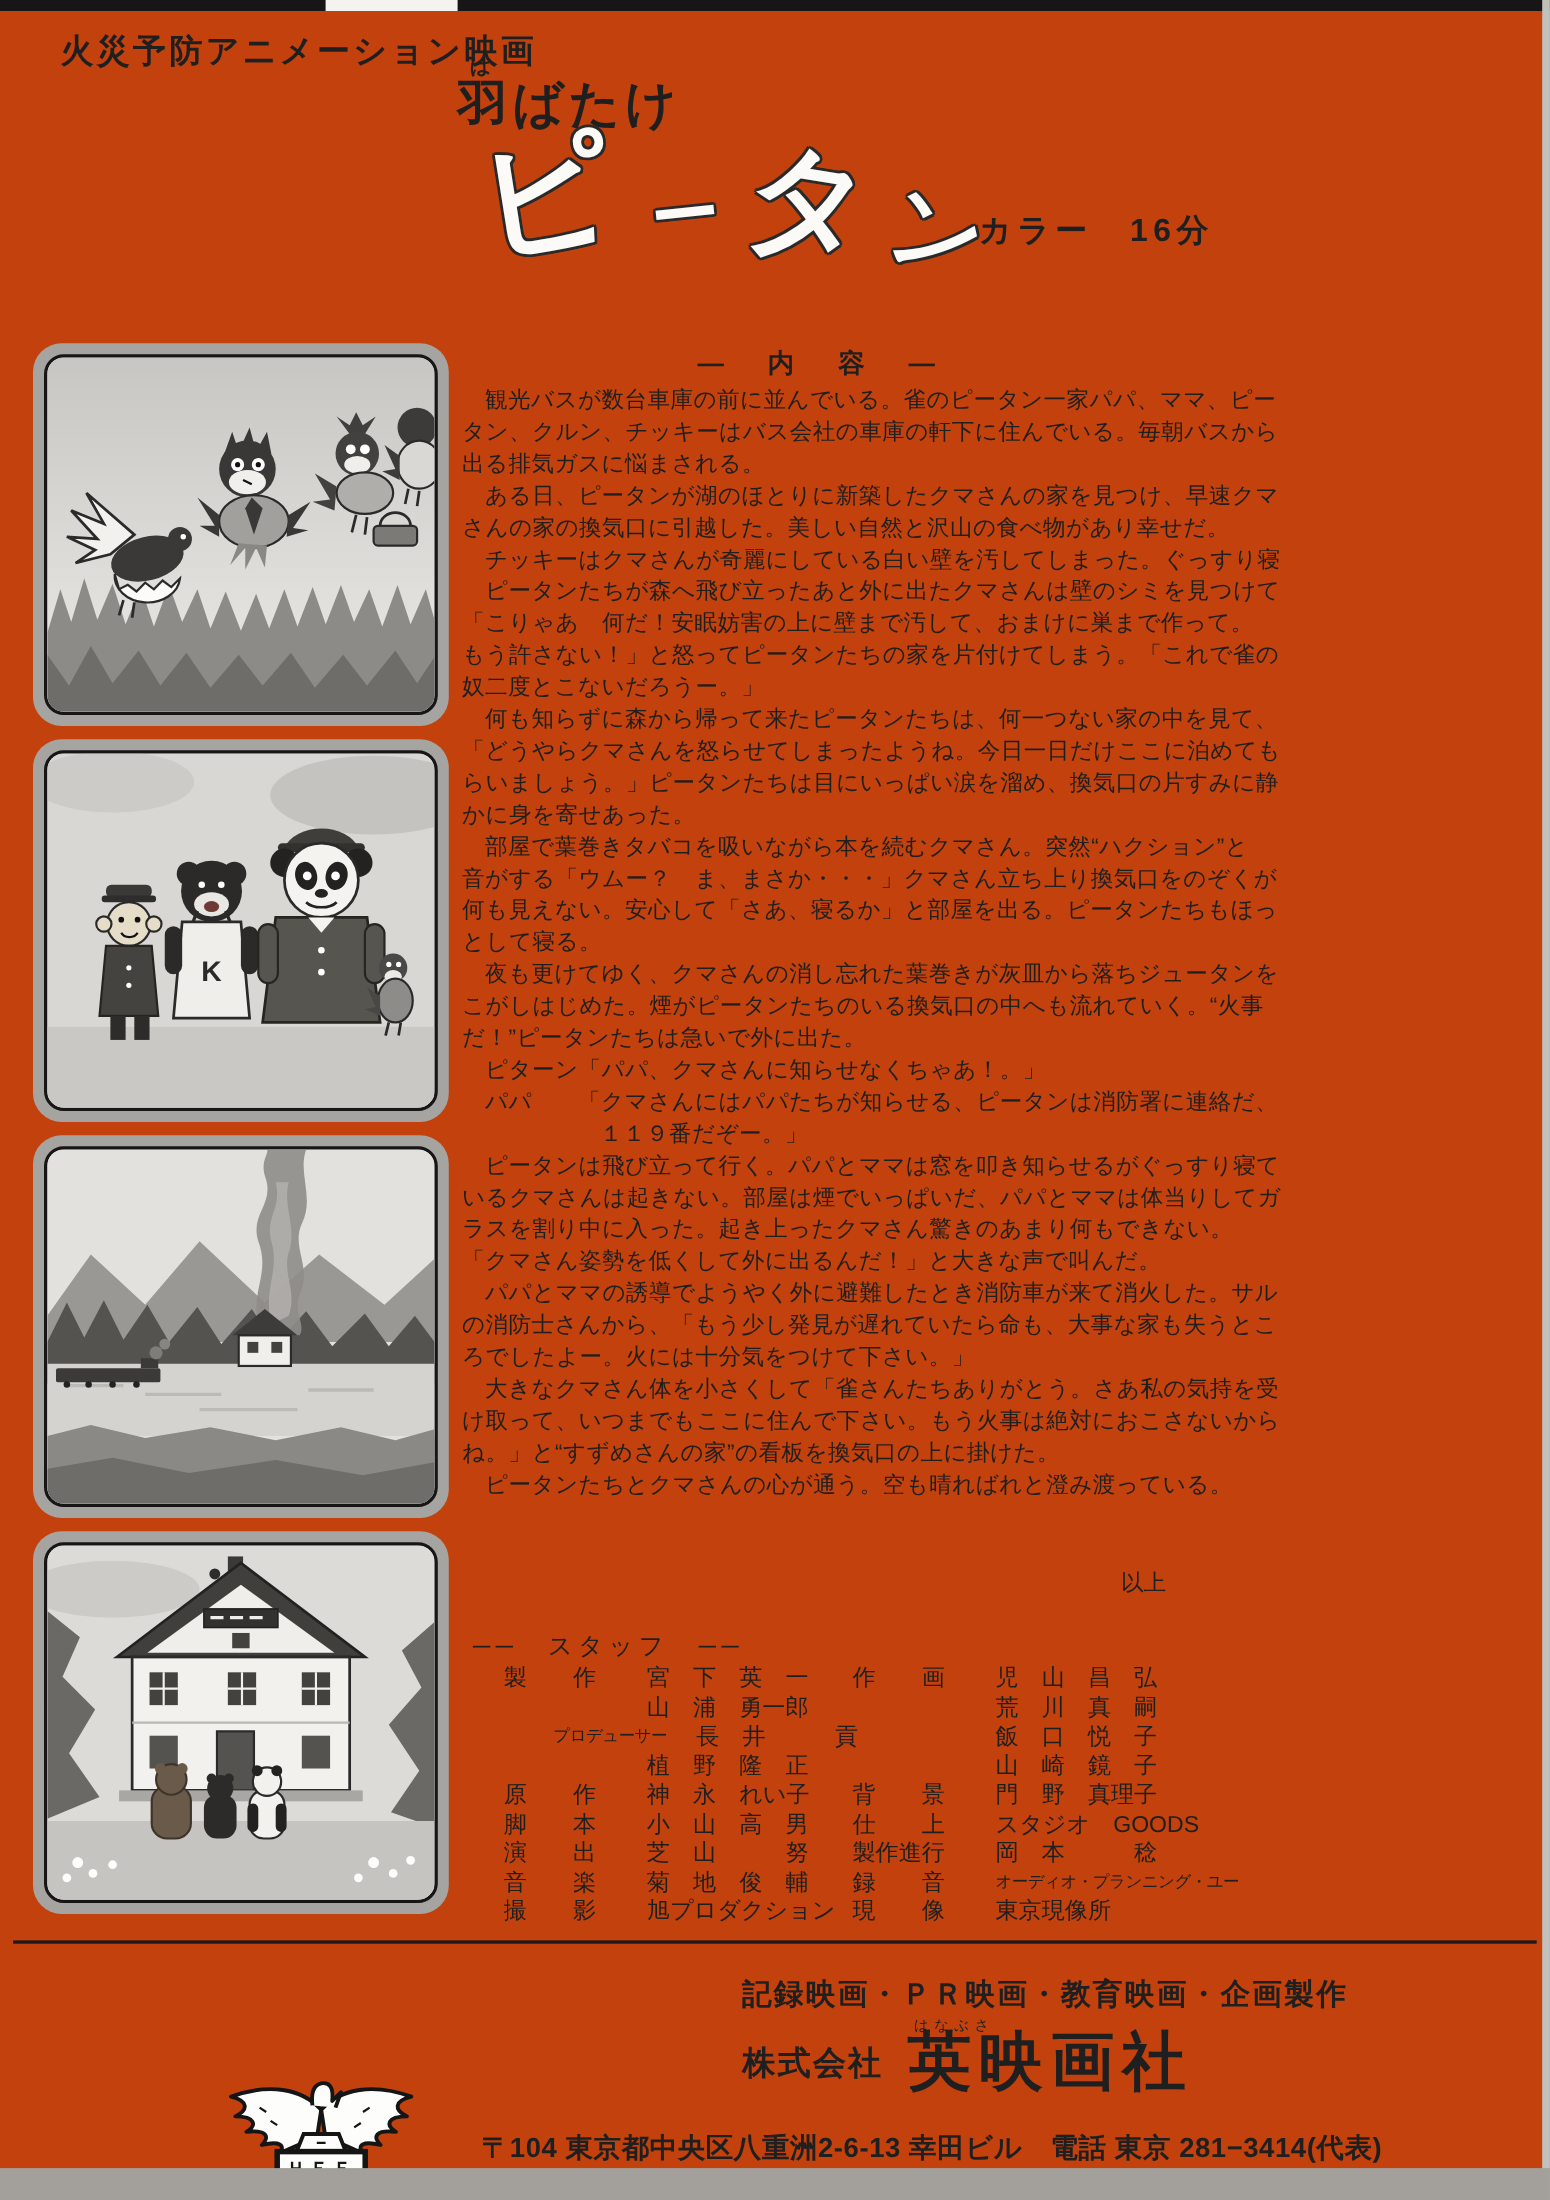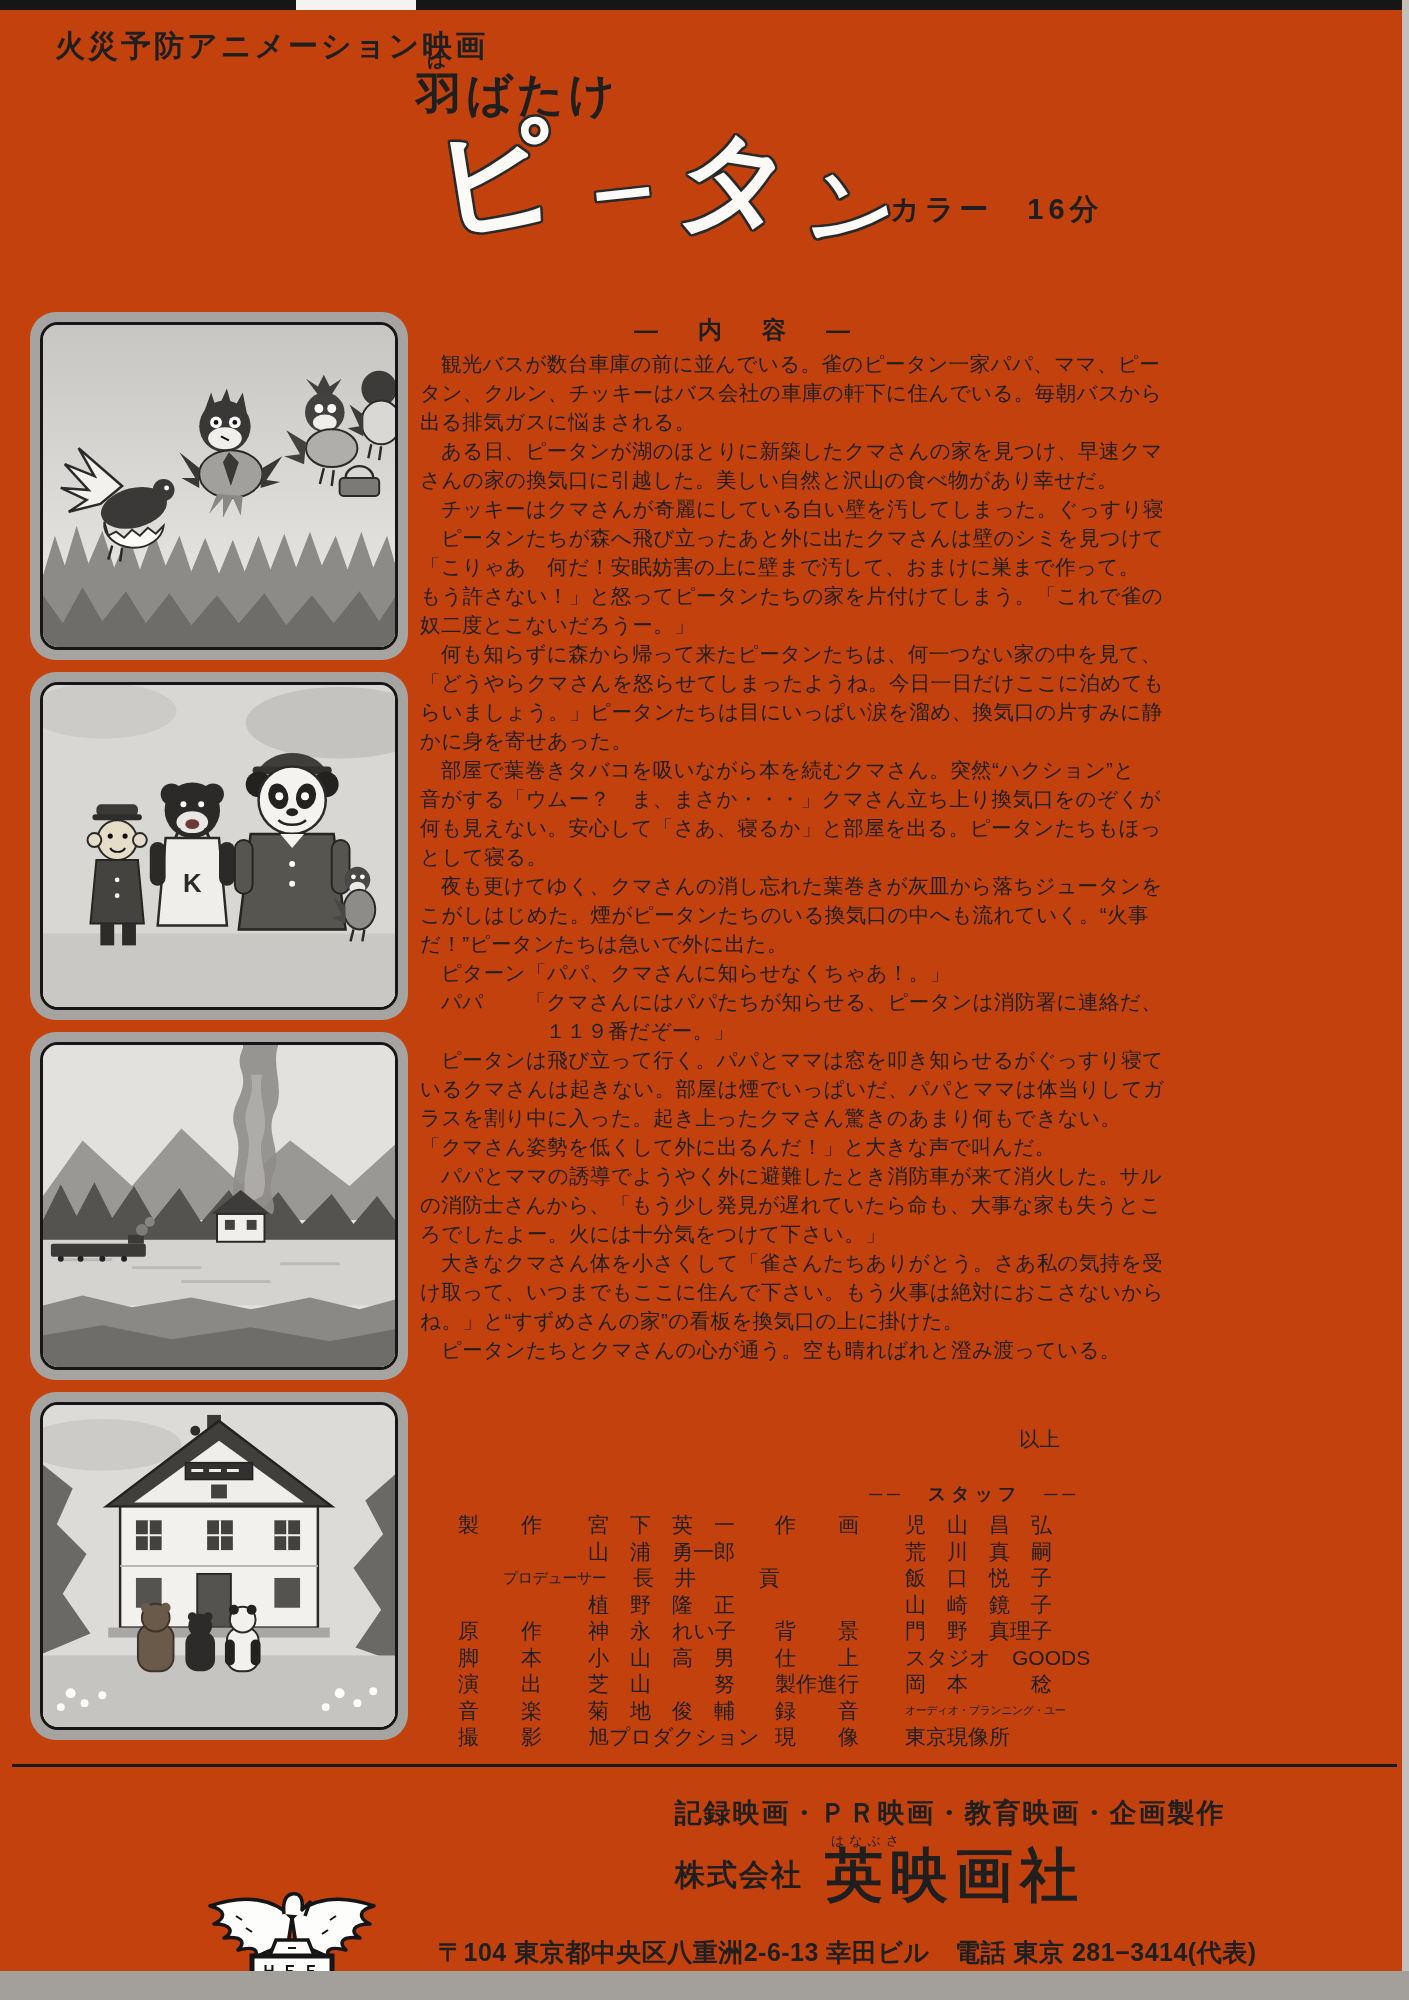--- a/index.html
+++ b/index.html
@@ -34,29 +34,29 @@
   .frame{position:absolute;left:10px;top:10px;right:10px;bottom:10px;border:3px solid #161616;border-radius:18px;overflow:hidden;background:#dcdbd7;}
   .frame svg{display:block;width:100%;height:100%;}
 
   
   .syn-head{position:absolute;left:420px;top:314px;width:652px;text-align:center;font-size:24px;font-weight:600;letter-spacing:8px;}
   #synopsis-lines{position:absolute;left:420px;top:349px;width:652px;font-size:20.5px;letter-spacing:0.4px;}
   .syn-line{white-space:pre;line-height:29px;height:29px;}
   .syn-close{position:absolute;left:420px;top:1424px;width:640px;text-align:right;font-size:20.5px;line-height:29px;}
 
   
-  .staff-head{position:absolute;left:430px;top:1482px;width:650px;text-align:right;font-size:18px;letter-spacing:5px;font-weight:bold;}
+  .staff-head{position:absolute;left:430px;top:1482px;width:650px;text-align:left;font-size:22px;letter-spacing:5px;}
   .staff-col{position:absolute;top:1512px;font-size:21px;}
   #staff-left{left:458px;width:330px;}
   #staff-right{left:775px;width:360px;}
   .staff-row{display:flex;height:26.5px;align-items:center;}
   .staff-row .role{width:130px;white-space:pre;flex:0 0 auto;}
   .staff-row .name{white-space:pre;}
   .small-role{font-size:15px;letter-spacing:-0.5px;margin-left:45px;}
-  .small-name{font-size:11px;letter-spacing:-0.5px;}
+  .small-name{font-size:15px;letter-spacing:-0.5px;}
 
   .rule{position:absolute;left:12px;top:1764px;width:1385px;height:3px;background:#1a1a1a;}
 
   
   .services{position:absolute;left:620px;top:1795px;width:660px;text-align:center;font-size:27px;font-weight:700;letter-spacing:2px;}
   .company{position:absolute;left:600px;top:1846px;width:560px;display:flex;justify-content:center;align-items:flex-end;gap:22px;}
   .company-prefix{font-size:30px;font-weight:600;padding-bottom:8px;letter-spacing:2px;}
   .company-name-wrap{position:relative;}
   .company-furigana{position:absolute;left:6px;top:-14px;font-size:13px;letter-spacing:5px;}
   .company-name{font-size:58px;font-weight:900;letter-spacing:7px;line-height:1;}

